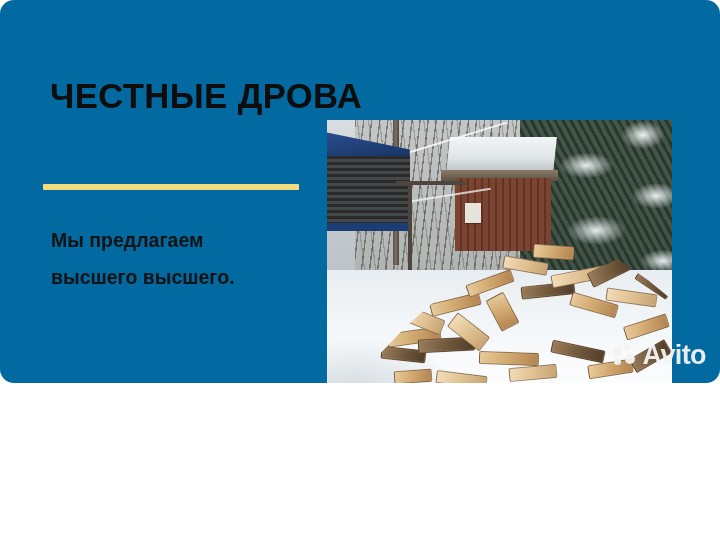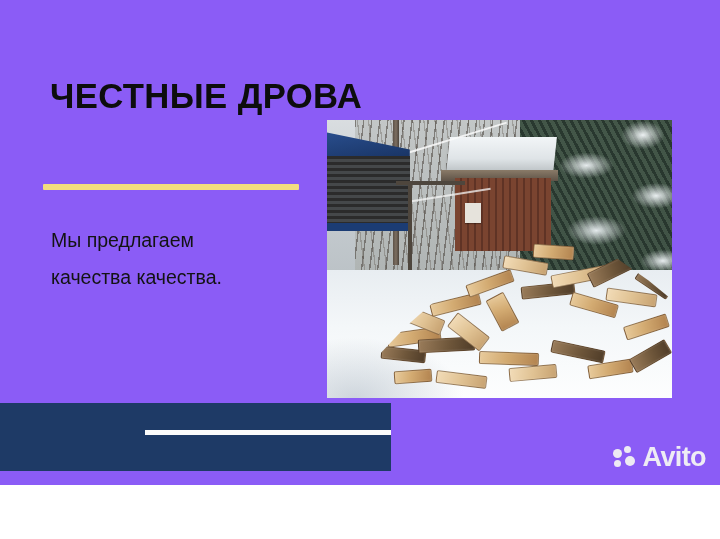--- a/index.html
+++ b/index.html
@@ -9,23 +9,24 @@
   body {
     width: 720px;
     height: 539px;
     background: #ffffff;
     font-family: "Liberation Sans", sans-serif;
     overflow: hidden;
   }
   .slide {
     position: relative;
     width: 720px;
-    height: 485px;
-    background: #8b5cf6;
+    height: 383px;
+    background: #0369a1;
     overflow: hidden;
+    border-radius: 14px;
   }
 
   
   .headline {
     position: absolute;
     left: 50px;
     top: 76px;
     width: 340px;
     font-size: 35px;
     line-height: 40px;
@@ -49,21 +50,21 @@
   }
 
   
   .body-copy {
     position: absolute;
     left: 51px;
     top: 222px;
     width: 268px;
     font-size: 19.5px;
     line-height: 37px;
-    font-weight: normal;
+    font-weight: bold;
     color: #131313;
   }
   .body-copy .line {
     display: block;
     white-space: nowrap;
   }
 
   
   .navy-band {
     position: absolute;
@@ -294,21 +295,21 @@
 <body>
 
 <div class="slide">
 
   <div class="headline">ЧЕСТНЫЕ ДРОВА</div>
 
   <div class="accent-rule"></div>
 
   <div class="body-copy">
     <span class="line">Мы предлагаем</span>
-    <span class="line">качества качества.</span>
+    <span class="line">высшего высшего.</span>
   </div>
 
   <div class="navy-band">
     <div class="white-rule"></div>
   </div>
 
   <div class="photo">
     <div class="photo-inner">
       <div class="ph-sky"></div>
       <div class="ph-forest"></div>

